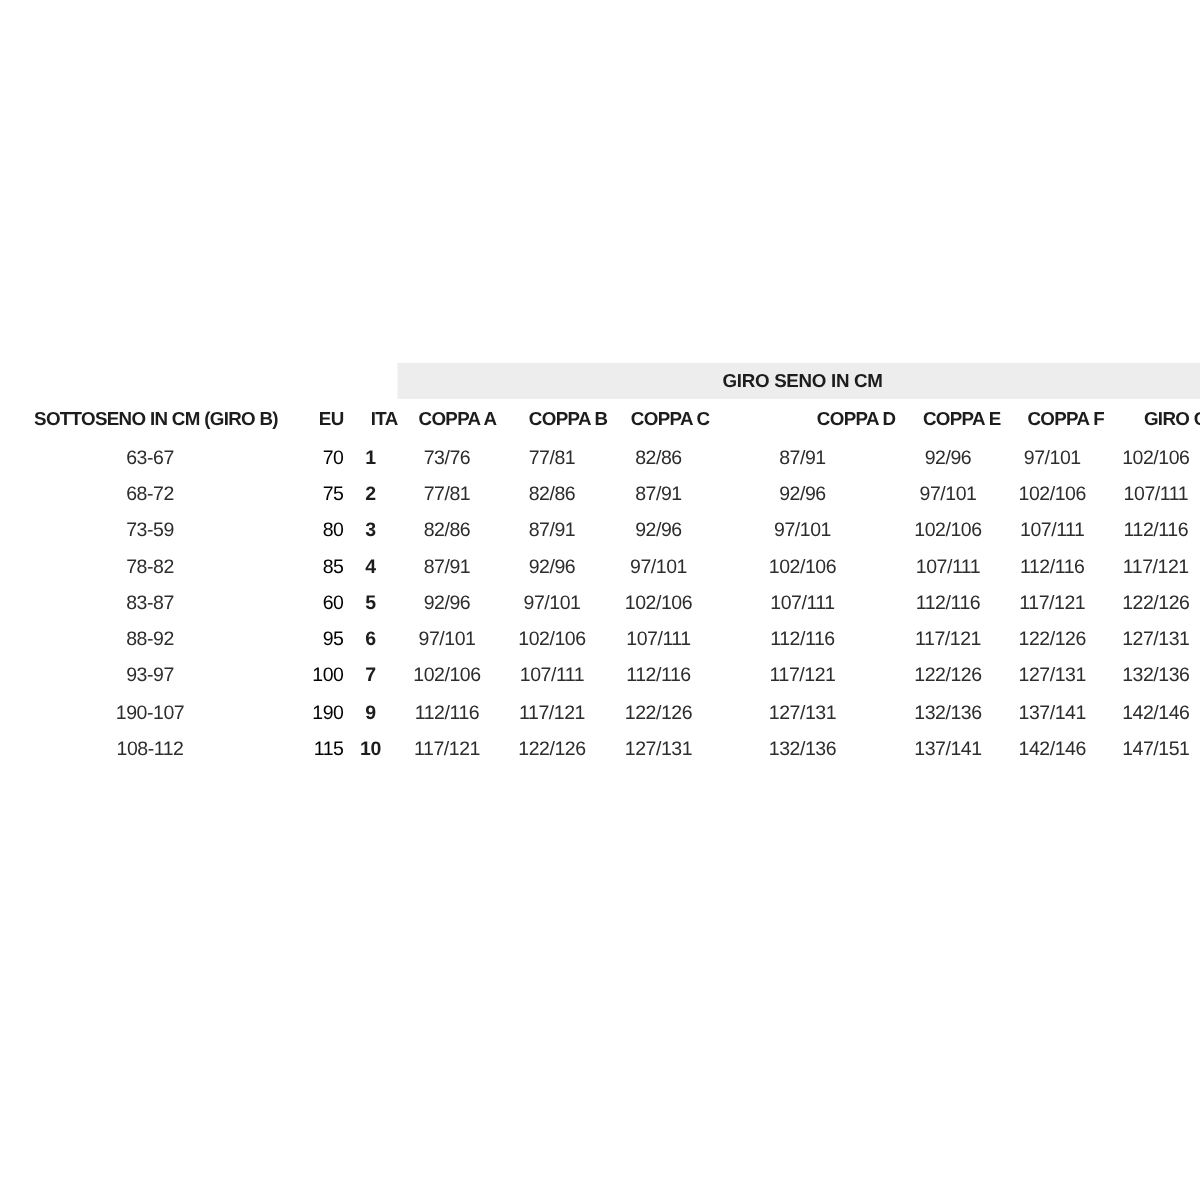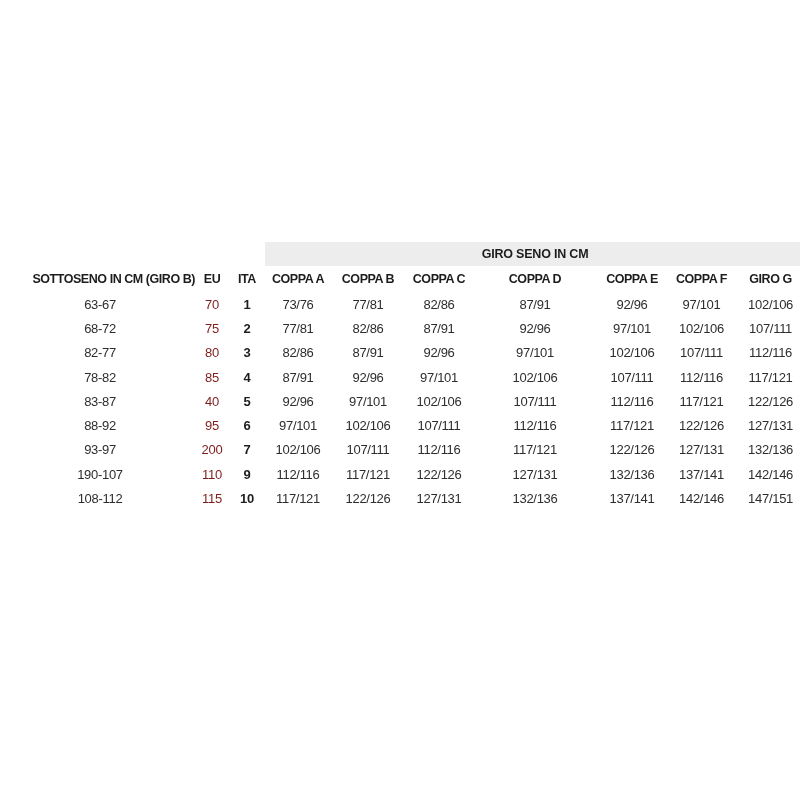--- a/index.html
+++ b/index.html
@@ -41,28 +41,28 @@
     color: #1d1d1d;
     vertical-align: middle;
   }
   
   tr.head-row th {
     height: 26px;
     font-weight: bold;
     font-size: 12.5px;
     letter-spacing: -0.45px;
     color: #1d1d1d;
+    text-align: right;
+    vertical-align: middle;
+  }
+  tr.head-row th.left {
     text-align: center;
-    vertical-align: middle;
-  }
-  tr.head-row th.left {
-    text-align: right;
     padding-left: 8px;
   }
-  .red { color: #7f1d1d; }
+  .red { color: #000000; text-align: right; }
   
   tbody td {
     height: 24.3px;
     font-size: 13px;
     letter-spacing: -0.3px;
     color: #2d2d2d;
     text-align: center;
     vertical-align: middle;
     font-weight: normal;
   }
@@ -127,21 +127,21 @@
           <td class="bold">2</td>
           <td>77/81</td>
           <td>82/86</td>
           <td>87/91</td>
           <td>92/96</td>
           <td>97/101</td>
           <td>102/106</td>
           <td>107/111</td>
         </tr>
         <tr>
-          <td>82-77</td>
+          <td>73-59</td>
           <td class="red">80</td>
           <td class="bold">3</td>
           <td>82/86</td>
           <td>87/91</td>
           <td>92/96</td>
           <td>97/101</td>
           <td>102/106</td>
           <td>107/111</td>
           <td>112/116</td>
         </tr>
@@ -152,21 +152,21 @@
           <td>87/91</td>
           <td>92/96</td>
           <td>97/101</td>
           <td>102/106</td>
           <td>107/111</td>
           <td>112/116</td>
           <td>117/121</td>
         </tr>
         <tr>
           <td>83-87</td>
-          <td class="red">40</td>
+          <td class="red">60</td>
           <td class="bold">5</td>
           <td>92/96</td>
           <td>97/101</td>
           <td>102/106</td>
           <td>107/111</td>
           <td>112/116</td>
           <td>117/121</td>
           <td>122/126</td>
         </tr>
         <tr>
@@ -176,33 +176,33 @@
           <td>97/101</td>
           <td>102/106</td>
           <td>107/111</td>
           <td>112/116</td>
           <td>117/121</td>
           <td>122/126</td>
           <td>127/131</td>
         </tr>
         <tr>
           <td>93-97</td>
-          <td class="red">200</td>
+          <td class="red">100</td>
           <td class="bold">7</td>
           <td>102/106</td>
           <td>107/111</td>
           <td>112/116</td>
           <td>117/121</td>
           <td>122/126</td>
           <td>127/131</td>
           <td>132/136</td>
         </tr>
         <tr>
           <td>190-107</td>
-          <td class="red">110</td>
+          <td class="red">190</td>
           <td class="bold">9</td>
           <td>112/116</td>
           <td>117/121</td>
           <td>122/126</td>
           <td>127/131</td>
           <td>132/136</td>
           <td>137/141</td>
           <td>142/146</td>
         </tr>
         <tr>

